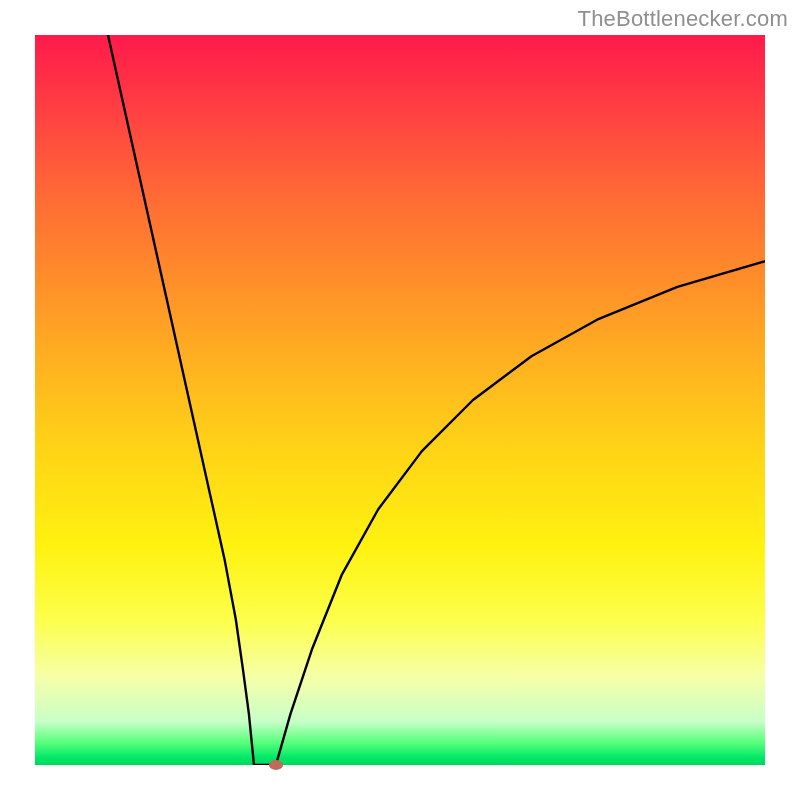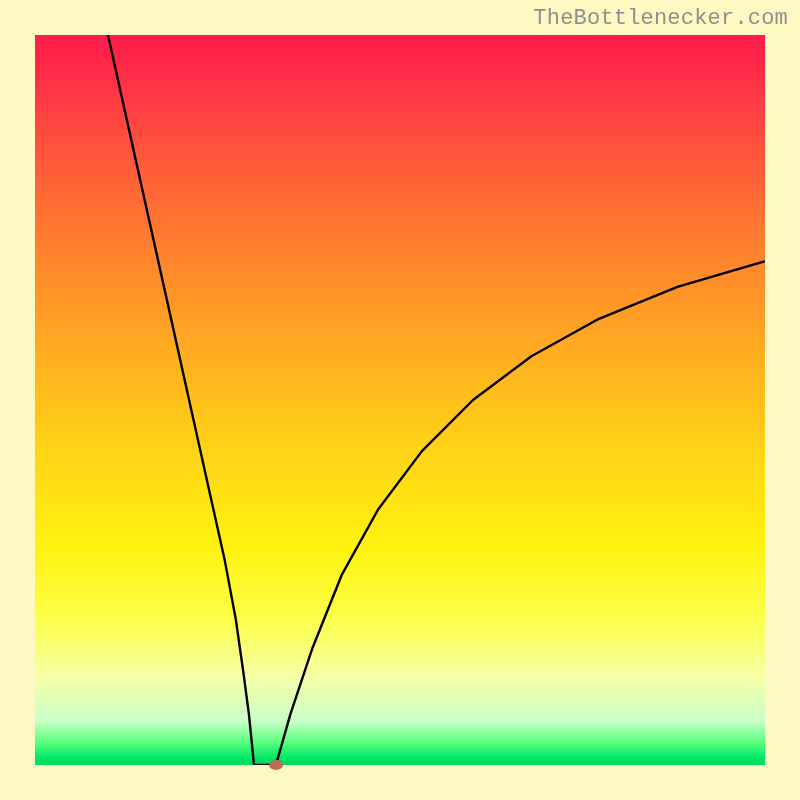--- a/index.html
+++ b/index.html
@@ -10,22 +10,21 @@
     background: #000;
     overflow: hidden;
     font-family: Arial, Helvetica, sans-serif;
   }
   .frame {
     position: absolute;
     left: 0;
     top: 0;
     width: 800px;
     height: 800px;
-    background: #fef9c3;
-    font-family: Liberation Mono, monospace;
+    background: #ffffff;
   }
   .plot {
     position: absolute;
     left: 35px;
     top: 35px;
     width: 730px;
     height: 730px;
     background: linear-gradient(to bottom,
       #ff1a4b 0%,
       #ff3e42 10%,

